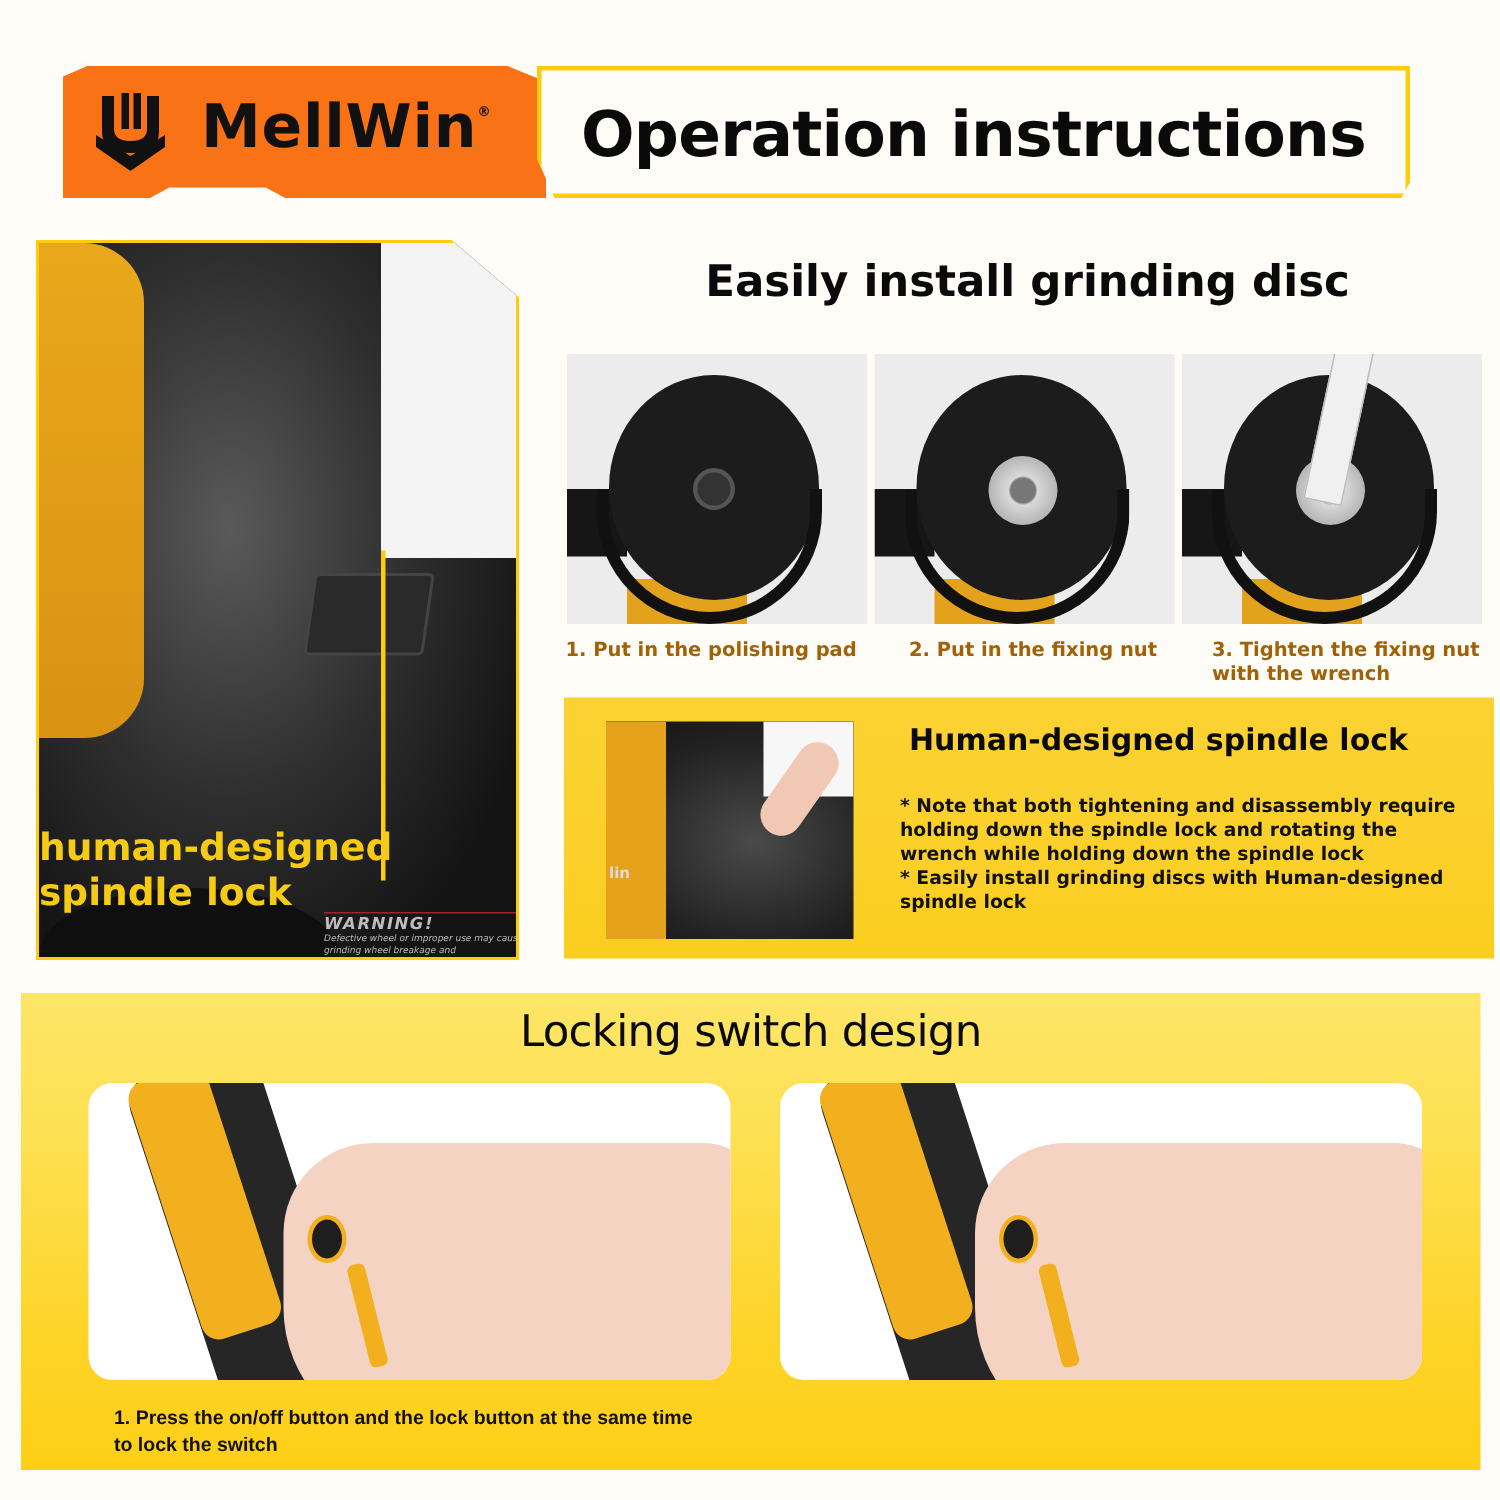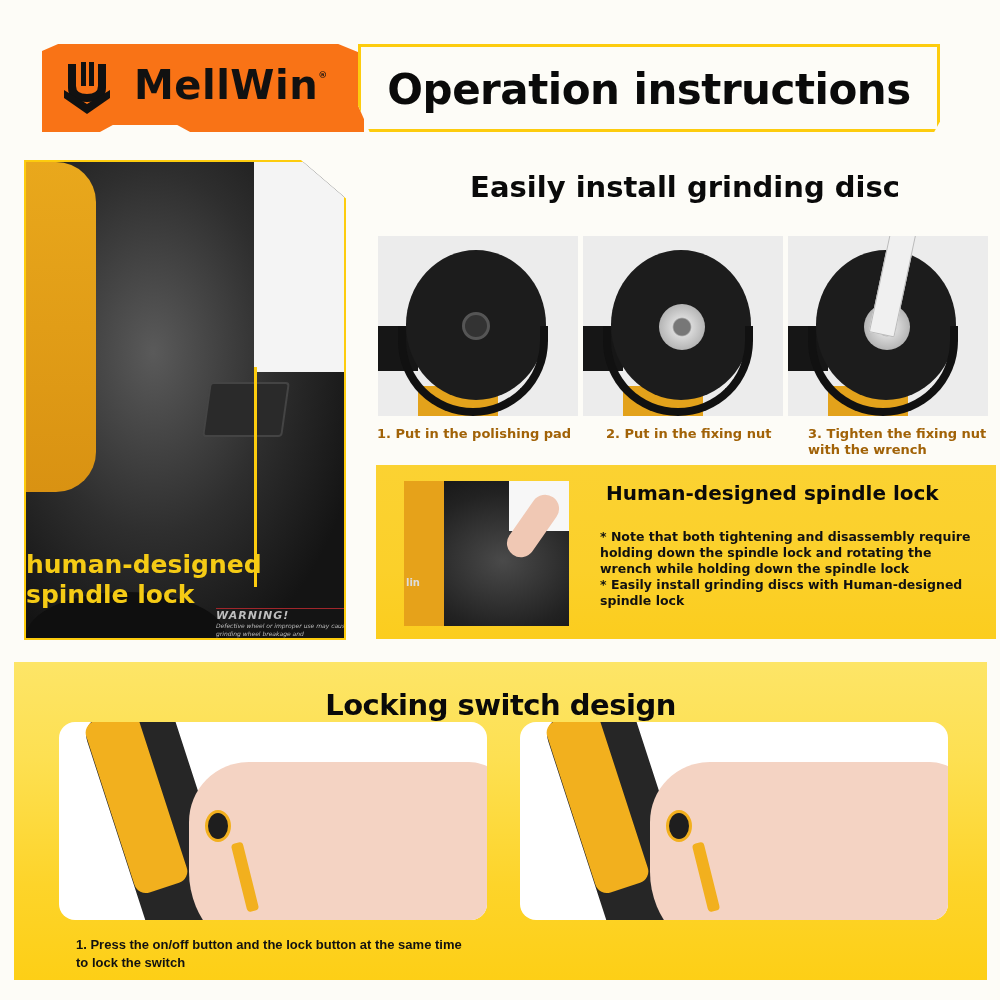--- a/index.html
+++ b/index.html
@@ -47,21 +47,21 @@
     .spindle-img { position: absolute; left: 10px; top: 16px; width: 165px; height: 145px; background: radial-gradient(ellipse at 60% 55%, #4a4a4a 0%, #222 60%, #111 100%); overflow: hidden; margin-left: 18px; }
     .spindle-img .yel { position: absolute; left: 0; top: 0; width: 40px; height: 145px; background: #e6a21a; }
     .spindle-img .wh { position: absolute; right: 0; top: 0; width: 60px; height: 50px; background: #f7f7f7; }
     .spindle-img .finger { position: absolute; left: 115px; top: 10px; width: 28px; height: 70px; background: #f0c8b4; border-radius: 14px; transform: rotate(35deg); }
     .spindle-img .brand { position: absolute; left: 2px; top: 96px; color: #ddd; font-size: 10px; font-weight: bold; }
     .spindle-title { position: absolute; left: 230px; top: 16px; font-weight: bold; font-size: 20px; color: #0a0a0a; }
     .spindle-note { position: absolute; left: 224px; font-weight: bold; font-size: 12.5px; line-height: 16px; color: #111; width: 385px; }
 
     
     .lock-section { position: absolute; left: 14px; top: 662px; width: 973px; height: 318px; background: linear-gradient(180deg,#fde567 0%, #fde052 30%, #fdd42a 70%, #fdcf16 100%); }
-    .lock-title { position: absolute; left: 0; right: 0; top: 26px; text-align: center; font-weight: bold; font-size: 29px; color: #0a0a0a; letter-spacing: -0.5px; }
+    .lock-title { position: absolute; left: 0; right: 0; top: 8px; text-align: center; font-weight: normal; font-size: 29px; color: #0a0a0a; letter-spacing: -0.5px; }
     .lock-photo { position: absolute; top: 60px; width: 428px; height: 198px; background: #ffffff; border-radius: 16px; overflow: hidden; }
     .lock-photo .tool { position: absolute; left: 60px; top: -20px; width: 90px; height: 260px; background: #262626; transform: rotate(-18deg); border-radius: 20px; }
     .lock-photo .tool-y { position: absolute; left: 50px; top: -10px; width: 55px; height: 180px; background: #f2b01e; transform: rotate(-18deg); border-radius: 12px; }
     .lock-photo .btn { position: absolute; left: 146px; top: 88px; width: 26px; height: 32px; border-radius: 50%; background: #1e1e1e; border: 3px solid #f2b01e; }
     .lock-photo .trigger { position: absolute; left: 180px; top: 120px; width: 12px; height: 70px; background: #f2b01e; transform: rotate(-14deg); border-radius: 4px; }
     .lock-photo .hand { position: absolute; left: 130px; top: 40px; width: 320px; height: 200px; background: #f4d3c3; border-radius: 60px 40px 40px 90px; }
     .lock-caption { position: absolute; top: 274px; font-weight: bold; font-size: 13px; line-height: 18px; color: #111; font-family: "Liberation Sans", sans-serif; }
   </style>
 </head>
 <body>

